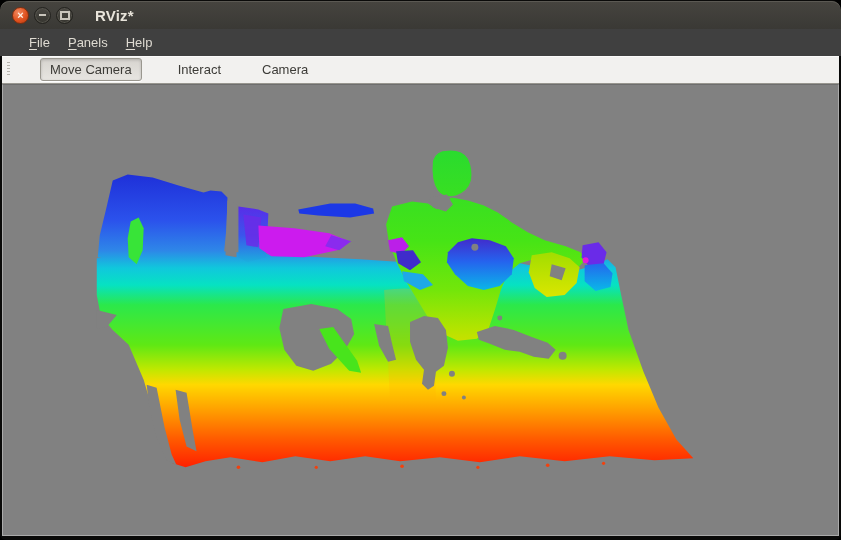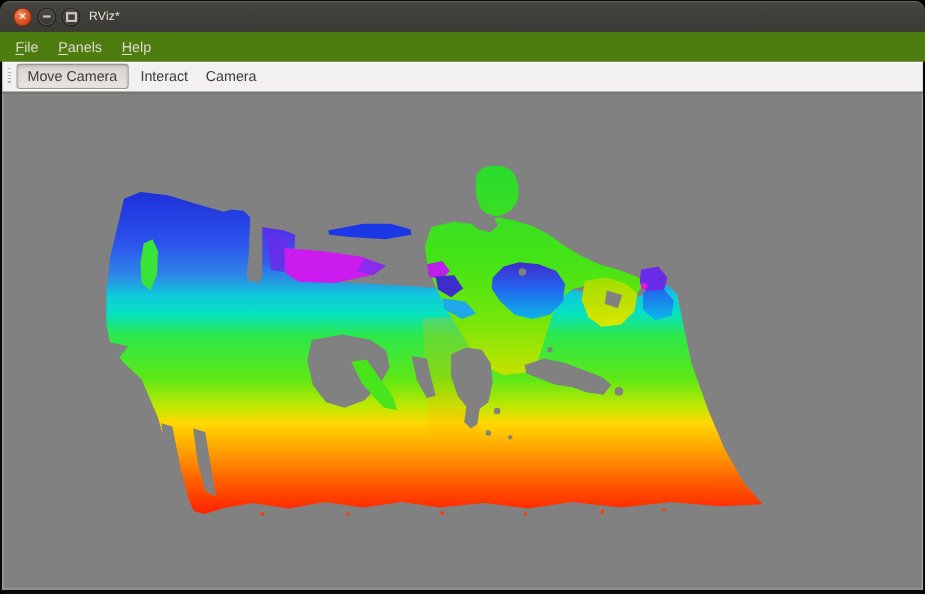--- a/index.html
+++ b/index.html
@@ -11,27 +11,27 @@
             box-shadow:inset 0 1px 0 #5b5953;}
   .winbtns{display:flex;align-items:center;gap:5px;}
   .wb{width:17px;height:17px;border-radius:50%;display:inline-flex;align-items:center;
       justify-content:center;font-size:11px;line-height:1;box-sizing:border-box;cursor:default;}
   .wb.close{background:radial-gradient(circle at 35% 30%,#f28960,#e0521f 55%,#b63a10);
             border:1px solid #7e2f10;color:#ffefe4;font-weight:bold;}
   .wb.min,.wb.max{background:linear-gradient(#4a4843,#36352f);border:1px solid #23221e;
                   box-shadow:inset 0 0 0 1px #55534c;color:#c9c5bc;}
   .minbar{display:block;width:7px;height:2px;background:#c9c5bc;}
   .maxsq{display:block;width:6px;height:5px;border:2px solid #c9c5bc;}
-  .title{margin-left:8px;font-weight:normal;font-size:11px;color:#e8e4da;letter-spacing:.2px;}
-  .menubar{height:27px;flex:0 0 27px;display:flex;align-items:center;background:#4d7c0f;padding-left:5px;text-align:center;}
+  .title{margin-left:22px;font-weight:bold;font-size:15px;color:#e8e4da;letter-spacing:.2px;}
+  .menubar{height:27px;flex:0 0 27px;display:flex;align-items:center;background:#404040;padding-left:20px;text-align:center;}
   .menu-item{color:#dfdbd2;font-size:13px;padding:4px 9px;cursor:default;}
   .menu-item u{text-decoration:underline;text-underline-offset:2px;}
   .toolbar{height:28px;flex:0 0 28px;margin:0 2px;background:#f2f1ef;display:flex;align-items:center;
            padding-left:3px;border-bottom:1px solid #98968f;box-sizing:border-box;
-           box-shadow:inset 0 1px 0 #fbfbfa;}
+           box-shadow:inset 0 1px 0 #fbfbfa;gap:25px;}
   .grip{width:3px;height:15px;margin:0 5px 0 2px;
         background:repeating-linear-gradient(180deg,#b7b4ae 0 1px,transparent 1px 3px);}
   .tool{font-size:13px;color:#3c3b37;background:none;border:none;padding:4px 8px;
         font-family:"Liberation Sans",sans-serif;cursor:default;}
   .tool.active{border:1px solid #9a978f;border-radius:3px;background:linear-gradient(#d7d4cf,#e7e5e1);
                box-shadow:inset 0 1px 3px rgba(0,0,0,.18),0 1px 0 #fff;padding:3px 9px;margin-right:3px;}
   .viewport{flex:1;margin:0 2px;border:1px solid #ababab;border-top:1px solid #6e6e6e;
             background:#818181;position:relative;overflow:hidden;}
   .viewport svg{position:absolute;left:0;top:0;width:100%;height:100%;display:block;}
 </style>

